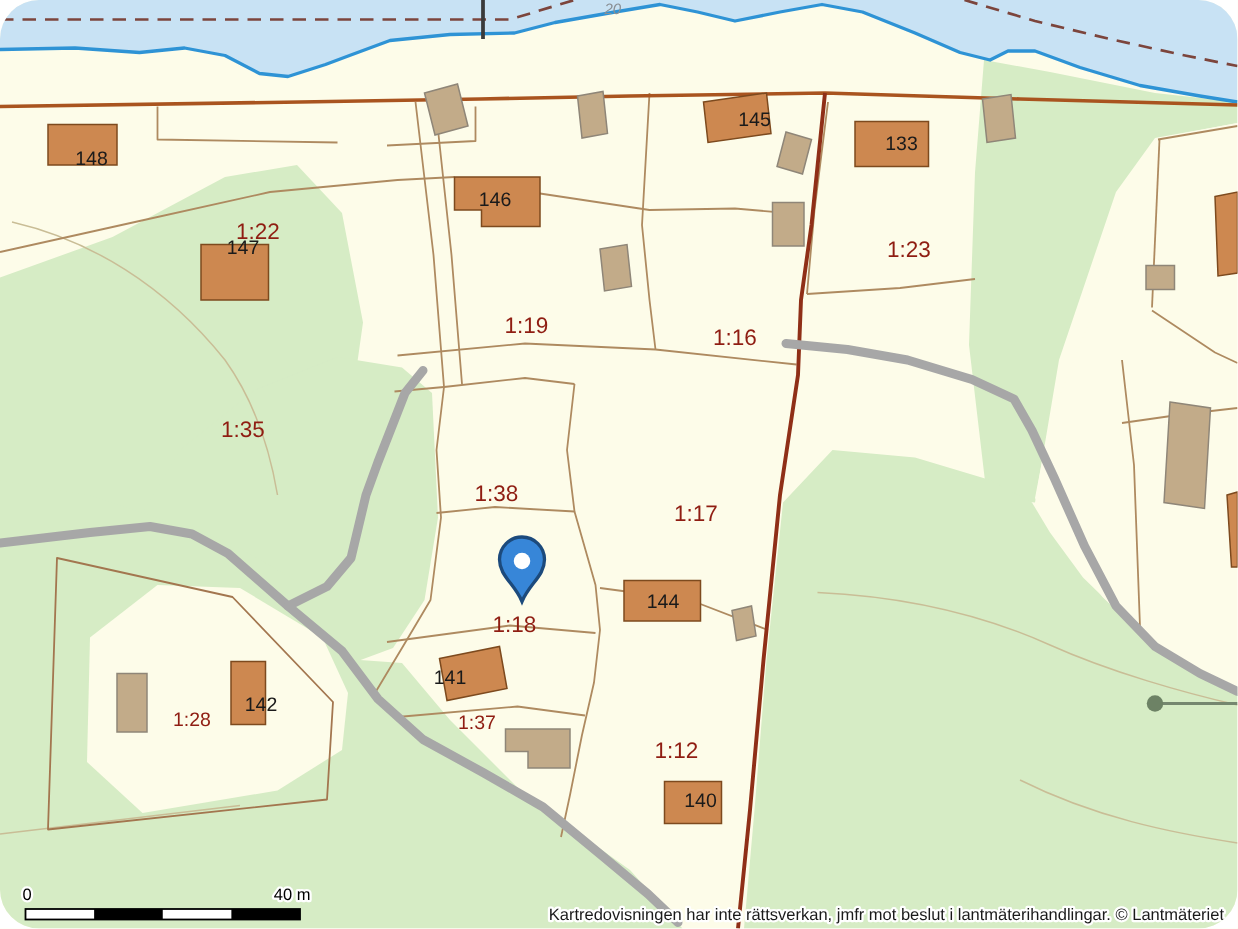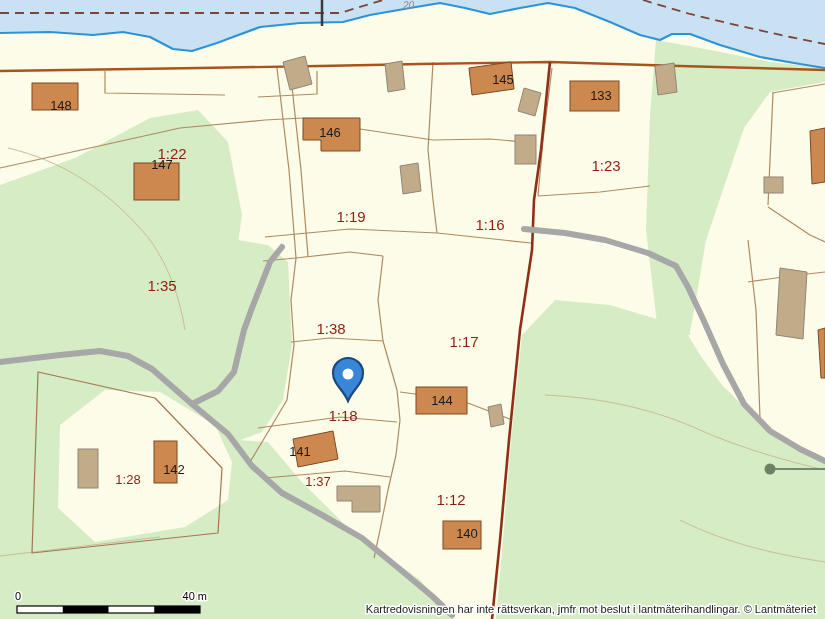--- a/index.html
+++ b/index.html
@@ -1,16 +1,16 @@
 <!DOCTYPE html>
 <html><head>
 <meta charset="utf-8">
 <style>
   html,body{margin:0;padding:0;background:#fff;}
-  .map-wrap{position:relative;width:825px;height:619px;overflow:hidden;font-family:"Liberation Sans",sans-serif;}
+  .map-wrap{position:relative;width:825px;height:619px;overflow:hidden;font-family:"Liberation Sans",sans-serif;border-radius:26px;}
   svg{display:block;}
   text{font-family:"Liberation Sans",sans-serif;}
   .parcel-label{fill:#8f1d12;font-size:15px;}
   .parcel-label.small{font-size:13px;}
   .bldg-label{fill:#1a1a1a;font-size:13px;}
   .halo{paint-order:stroke;stroke:#ffffff;stroke-width:3px;stroke-linejoin:round;}
   .depth-label{fill:#8a8f94;font-size:10px;font-style:italic;}
   .scale-text{fill:#000;font-size:11px;}
   .attribution{fill:#1a1a1a;font-size:11px;}
 </style>

